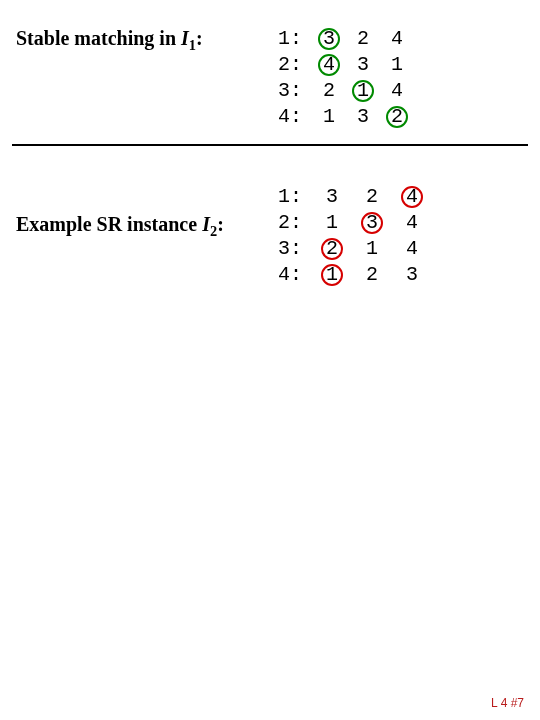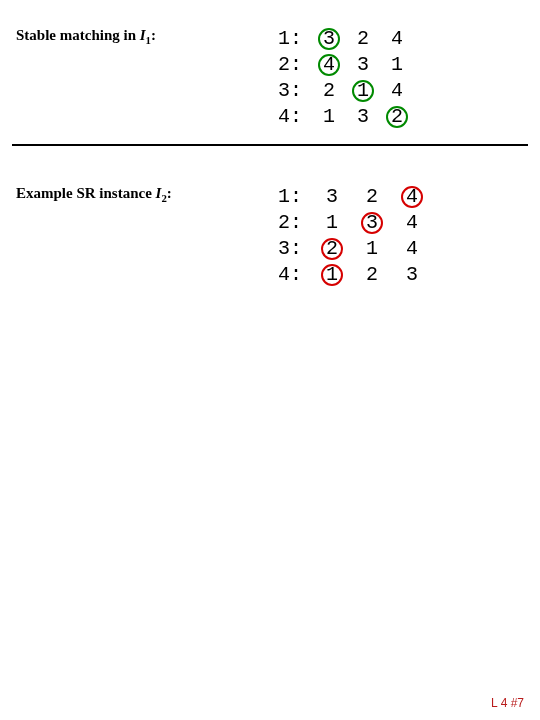--- a/index.html
+++ b/index.html
@@ -22,21 +22,21 @@
     display: flex;
     align-items: flex-start;
   }
   .section-1 {
     padding: 26px 0 0 16px;
   }
   .section-2 {
     padding: 38px 0 0 16px;
   }
   .label {
-    font-size: 15px;
+    font-size: 20px;
     font-weight: bold;
     line-height: 1.2;
   }
   .label sub {
     font-size: 0.72em;
     font-weight: bold;
     vertical-align: sub;
     line-height: 0;
   }
   .label .ital {
@@ -91,21 +91,21 @@
   }
   .footer {
     position: absolute;
     bottom: 10px;
     right: 16px;
     font-family: Arial, Helvetica, sans-serif;
     font-size: 12px;
     color: #b91c1c;
   }
   .label-col-1 { width: 262px; }
-  .label-col-2 { width: 262px; }
+  .label-col-2 { width: 262px; margin-top: 28px; }
   .tbl-1 { margin-left: 0; }
   .tbl-2 { margin-left: 0; }
   .tbl-2 .cell { width: 40px; }
 </style>
 </head>
 <body>
 
 <div class="slide">
 
   <div class="section section-1">

